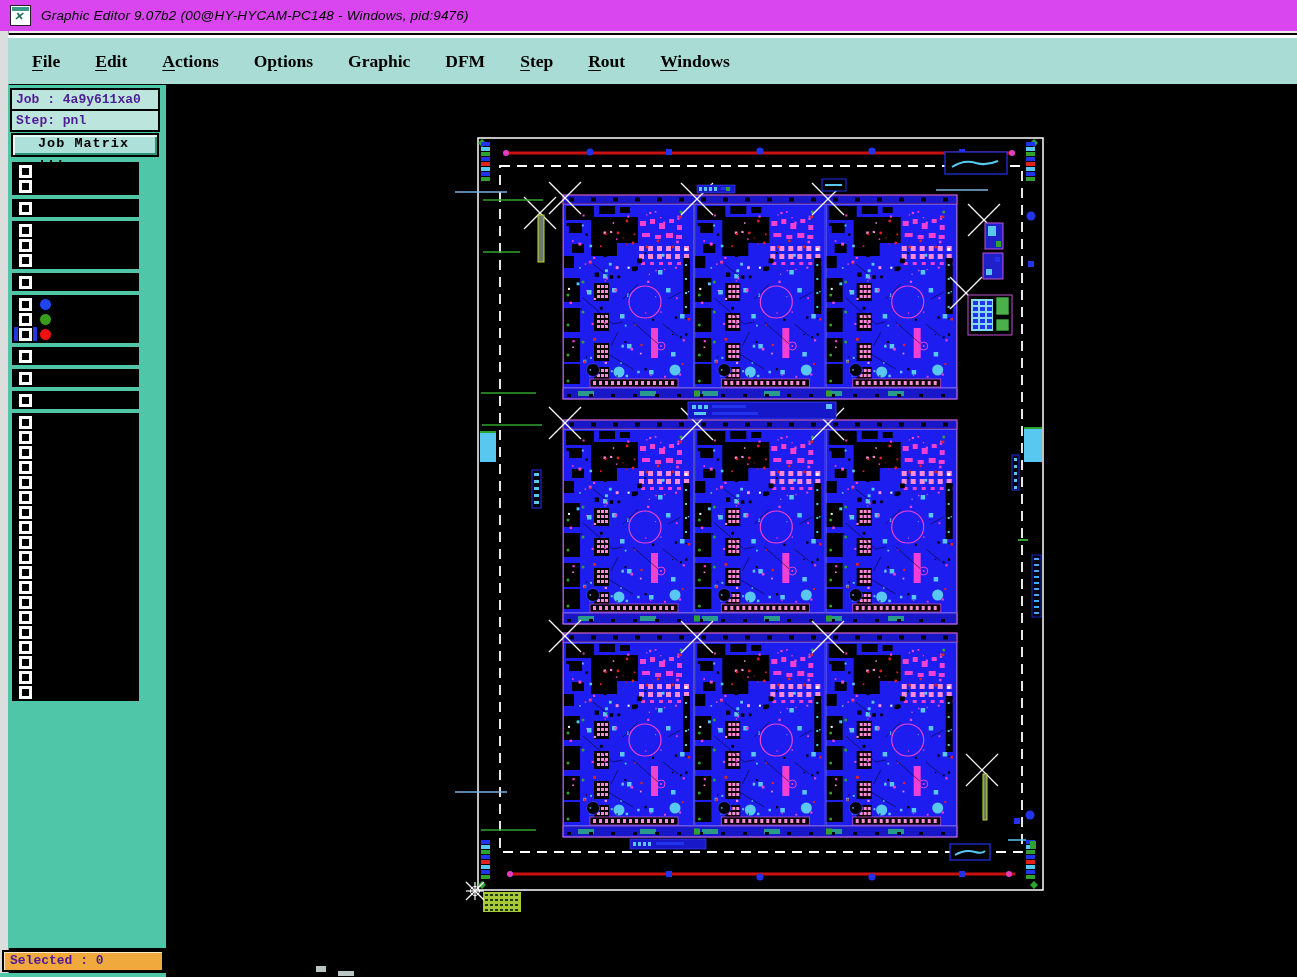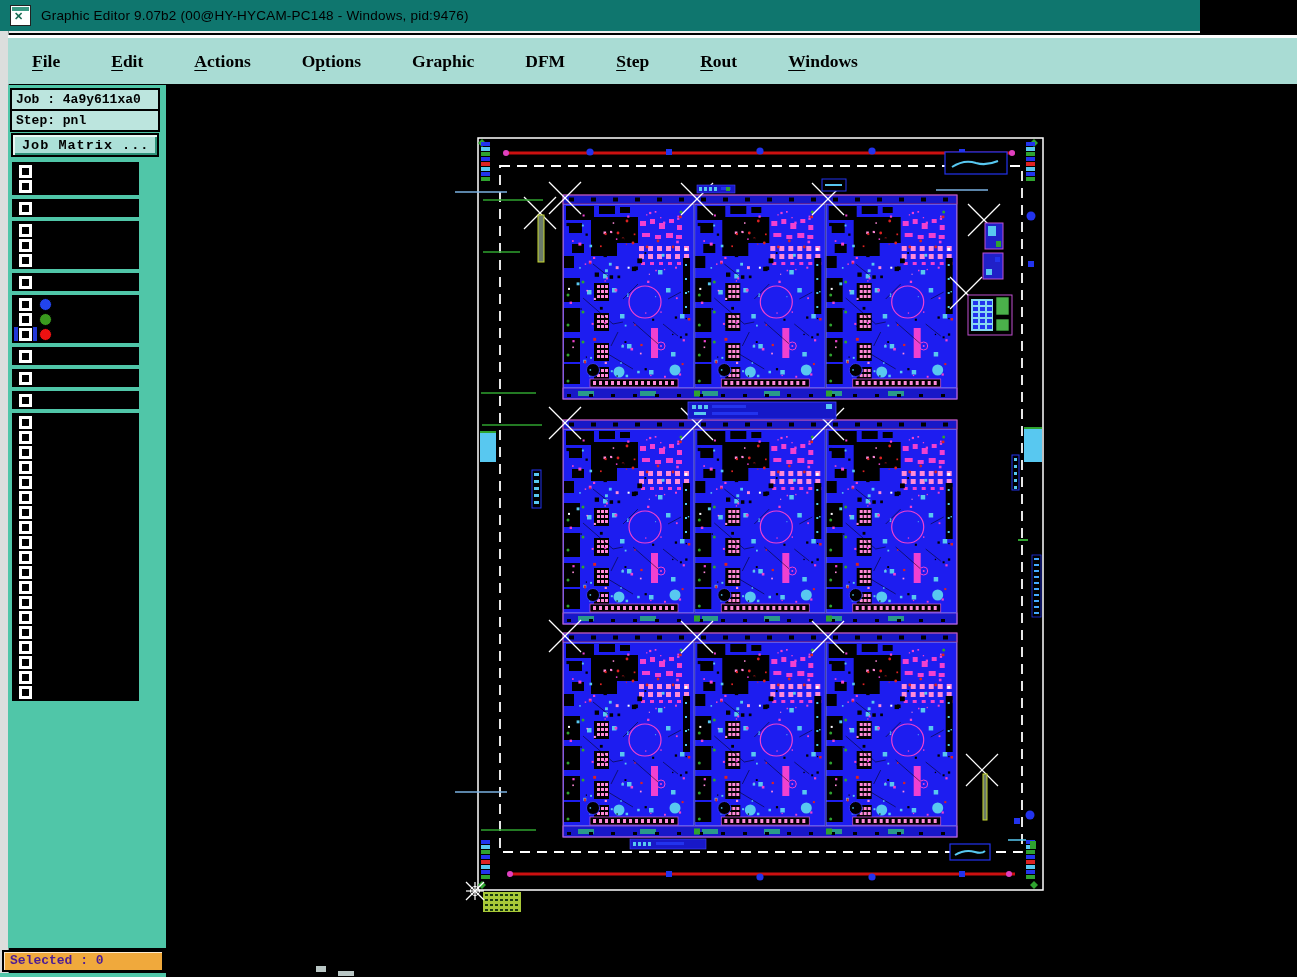--- a/index.html
+++ b/index.html
@@ -1,47 +1,47 @@
 <!DOCTYPE html>
 <html><head>
 <meta charset="utf-8">
 <style>
   html,body{margin:0;padding:0;background:#000;}
   body{width:1297px;height:977px;position:relative;overflow:hidden;
        font-family:"Liberation Sans",sans-serif;}
 
   
-  .titlebar{position:absolute;left:0;top:0;width:1200px;height:31px;background:#0f766e;
-            border-bottom:2px solid #ececec;display:flex;align-items:center;}
+  .titlebar{position:absolute;left:0;top:0;width:1297px;height:31px;background:#d946ef;
+            border-bottom:2px solid #ececec;display:flex;align-items:center;font-style:italic;}
   .app-icon{width:19px;height:19px;margin-left:10px;border:1px solid #222;background:#fff;
             position:relative;flex:0 0 auto;}
   .app-icon::before{content:"";position:absolute;left:1px;top:1px;right:1px;height:4px;background:#3a9a84;}
   .app-icon::after{content:"✕";position:absolute;left:3px;top:4px;font-size:11px;color:#1a6a54;font-weight:bold;}
   .title-text{margin-left:10px;font-size:13.5px;color:#000;font-weight:500;letter-spacing:.2px;}
 
   .left-frame{position:absolute;left:0;top:31px;width:8px;height:946px;background:#dcdedd;
               border-right:1px solid #8b9a96;}
 
   .menubar{position:absolute;left:8px;top:35px;width:1289px;height:49px;background:#a9dcd4;
-           border-top:3px solid #fdfdfd;display:flex;align-items:center;padding-left:24px;box-sizing:border-box;gap:16px;}
+           border-top:3px solid #fdfdfd;display:flex;align-items:center;padding-left:24px;box-sizing:border-box;}
   .menu-item{font-family:"Liberation Serif",serif;font-weight:bold;font-size:17.5px;color:#000;
              margin-right:35px;cursor:default;}
   .menu-item .ul{text-decoration:underline;text-underline-offset:3px;}
 
   
   .sidebar{position:absolute;left:8px;top:85px;width:158px;height:863px;background:#50c6a8;}
   .jobstep{position:absolute;left:2px;top:3px;width:150px;}
   .jobstep .jrow{background:#bce5de;border:2px solid #000;height:19px;line-height:19px;
                  font-family:"Liberation Mono",monospace;font-weight:bold;font-size:13px;
-                 padding-left:4px;white-space:pre;color:#000000;}
+                 padding-left:4px;white-space:pre;color:#4c1d95;}
   .jobstep .jrow + .jrow{margin-top:-2px;}
   .job-matrix{position:absolute;left:3px;top:48px;width:148px;height:24px;background:#ace0d8;
               border:2px solid #000;box-shadow:inset 2px 2px 0 #e8f8f4, inset -2px -2px 0 #2f947c;
               font-family:"Liberation Mono",monospace;font-weight:bold;font-size:13.5px;color:#000;
-              text-align:left;padding-left:9px;letter-spacing:1px;cursor:pointer;}
+              text-align:left;padding-left:25px;letter-spacing:1px;cursor:pointer;}
 
   .layer-list{position:absolute;left:4px;top:77px;width:127px;}
   .lgroup{background:#000;border:2px solid #000;margin-bottom:4px;display:flex;flex-direction:column;row-gap:1px;}
   .lrow{display:flex;align-items:center;height:14px;background:#000;}
   .cbwrap{width:23px;height:14px;display:flex;align-items:center;justify-content:center;flex:0 0 auto;}
   .cb{width:7px;height:7px;background:#000;border:3px solid #fff;box-shadow:0 0 0 1px #000;}
   .dotwrap{width:16px;height:14px;display:flex;align-items:center;justify-content:center;flex:0 0 auto;}
   .dot{width:11px;height:11px;border-radius:50%;border:1px solid #000;}
 
   .selected-bar{position:absolute;left:2px;top:950px;width:152px;height:18px;background:#f0a93c;

